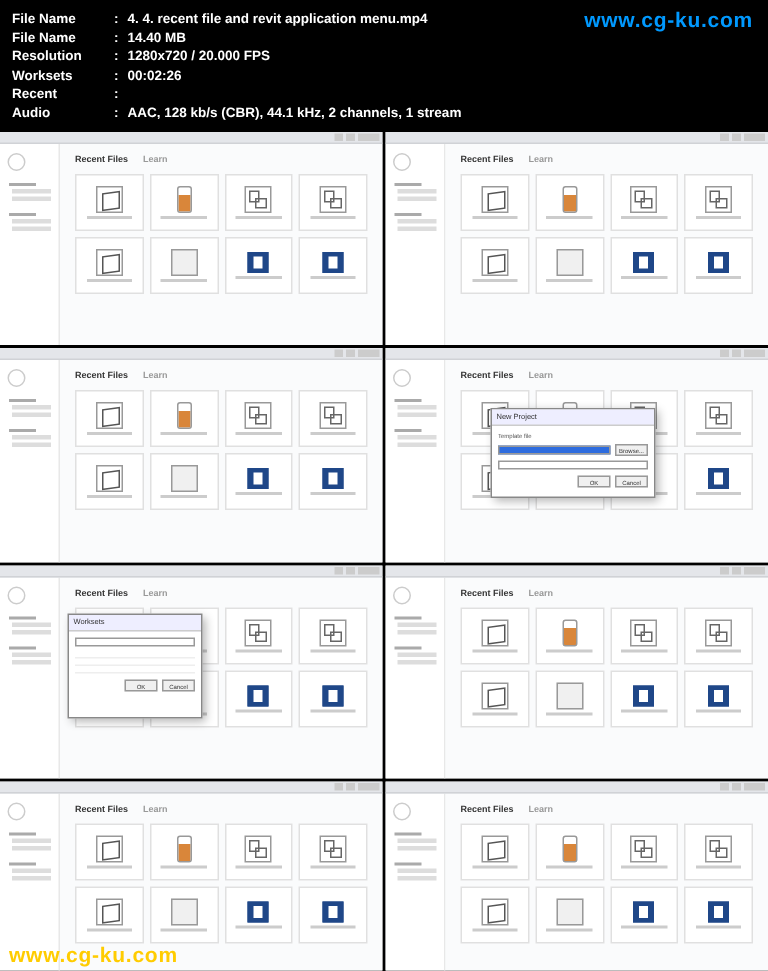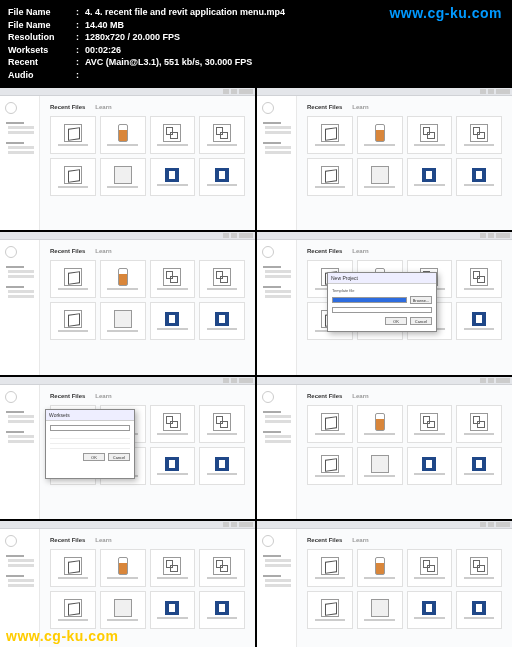--- a/index.html
+++ b/index.html
@@ -304,25 +304,25 @@
     <span>1280x720 / 20.000 FPS</span>
   </div>
   <div class="metadata-row">
     <span class="metadata-label">Worksets</span>
     <span class="metadata-sep">:</span>
     <span>00:02:26</span>
   </div>
   <div class="metadata-row">
     <span class="metadata-label">Recent</span>
     <span class="metadata-sep">:</span>
-    <span>AVC (Main@L3.1), 551 kb/s, 30.000 FPS</span>
   </div>
   <div class="metadata-row">
     <span class="metadata-label">Audio</span>
     <span class="metadata-sep">:</span>
+    <span>AAC, 128 kb/s (CBR), 44.1 kHz, 2 channels, 1 stream</span>
   </div>
 </div>
 
 <div class="grid">
 
   <div class="shot">
     <div class="titlebar"></div>
     <div class="shot-body">
       <div class="sidebar">
         <div class="side-btn"></div>

